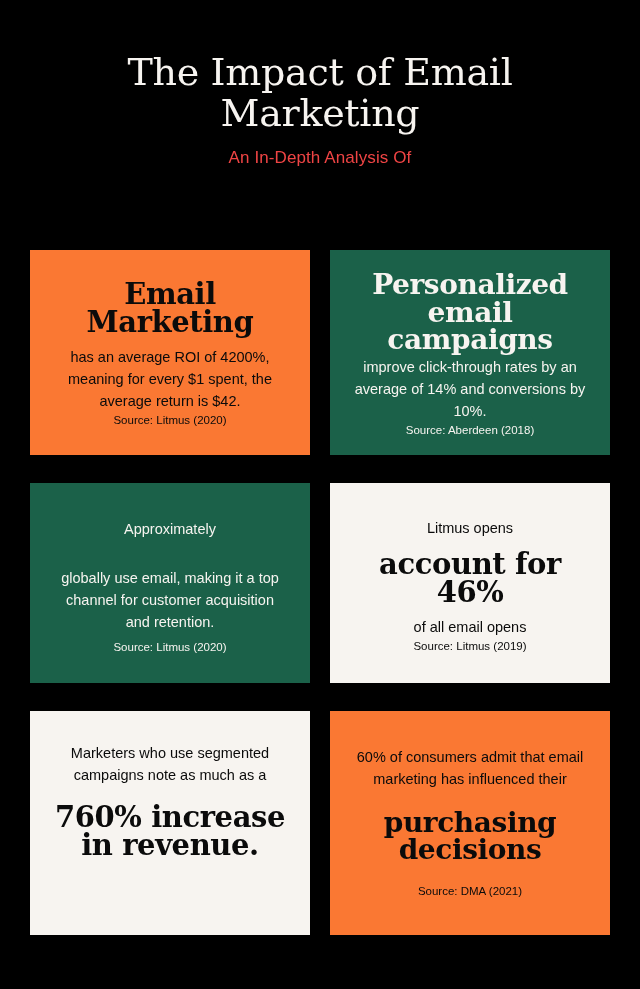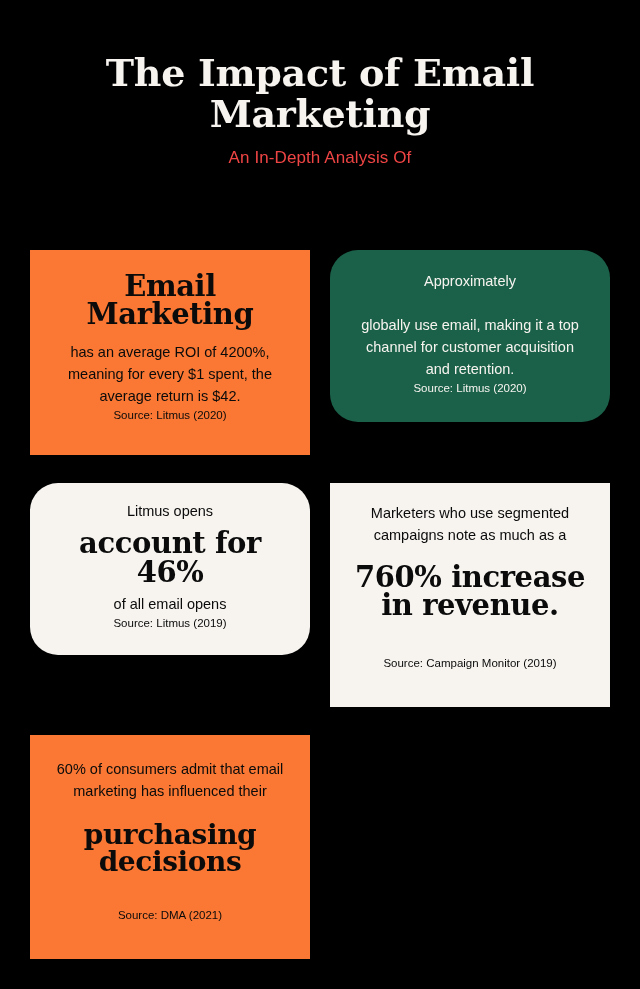--- a/index.html
+++ b/index.html
@@ -23,21 +23,21 @@
     box-sizing: border-box;
   }
 
   
   .header {
     padding-top: 52px;
     text-align: center;
   }
   .poster-title {
     font-family: "DejaVu Serif", "Liberation Serif", serif;
-    font-weight: bold;
+    font-weight: normal;
     font-size: 38px;
     line-height: 1.08;
     letter-spacing: -0.3px;
     color: #F7F4F0;
     margin: 0 auto;
     padding: 0 60px;
     max-width: 430px;
   }
   .poster-subtitle {
     font-family: "Liberation Sans", sans-serif;
@@ -55,29 +55,29 @@
     top: 250px;
     width: 580px;
     display: grid;
     grid-template-columns: 280px 280px;
     grid-column-gap: 20px;
     grid-row-gap: 28px;
   }
 
   .card {
     box-sizing: border-box;
-    padding: 8px 22px 16px 22px;
+    padding: 20px 22px 16px 22px;
     display: flex;
     flex-direction: column;
     align-items: center;
     justify-content: flex-start;
     text-align: center;
   }
   .card.h-205 { height: 205px; }
-  .card.h-216 { height: 172px; border-radius: 28px; }
+  .card.h-216 { height: 200px; }
   .card.h-215 { height: 224px; }
 
   .card.theme-orange { background: #FA7833; color: #0B0B0B; }
   .card.theme-green  { background: #1B6149; color: #F7F4F0; }
   .card.theme-cream  { background: #F7F4F0; color: #0B0B0B; }
 
   .card-lead {
     font-family: "Liberation Sans", sans-serif;
     font-size: 14.5px;
     line-height: 1.5;
@@ -133,20 +133,29 @@
     <div class="card theme-orange h-205">
       <div class="gap-16"></div>
       <h2 class="card-headline">Email Marketing</h2>
       <div class="gap-14"></div>
       <p class="card-body">has an average ROI of 4200%, meaning for every $1 spent, the average return is $42.</p>
       <div class="spacer-flex"></div>
       <p class="card-source">Source: Litmus (2020)</p>
       <div class="gap-18"></div>
     </div>
 
+    <div class="card theme-green h-205">
+      <div class="gap-10"></div>
+      <h2 class="card-headline sz-28">Personalized email campaigns</h2>
+      <div class="gap-14"></div>
+      <p class="card-body">improve click-through rates by an average of 14% and conversions by 10%.</p>
+      <div class="spacer-flex"></div>
+      <p class="card-source">Source: Aberdeen (2018)</p>
+      <div class="gap-10"></div>
+    </div>
 
     <div class="card theme-green h-216">
       <div class="gap-16"></div>
       <p class="card-lead">Approximately</p>
       <div class="gap-12"></div>
       <div class="gap-14"></div>
       <p class="card-body">globally use email, making it a top channel for customer acquisition and retention.</p>
       <div class="spacer-flex"></div>
       <p class="card-source">Source: Litmus (2020)</p>
       <div class="gap-12"></div>
@@ -163,21 +172,20 @@
       <p class="card-source">Source: Litmus (2019)</p>
       <div class="gap-18"></div>
     </div>
 
     <div class="card theme-cream h-215">
       <div class="gap-12"></div>
       <p class="card-lead">Marketers who use segmented campaigns note as much as a</p>
       <div class="gap-16"></div>
       <h2 class="card-headline">760% increase in revenue.</h2>
       <div class="spacer-flex"></div>
-      <p class="card-source">Source: Campaign Monitor (2019)</p>
       <div class="gap-20"></div>
     </div>
 
     <div class="card theme-orange h-215">
       <div class="gap-16"></div>
       <p class="card-lead">60% of consumers admit that email marketing has influenced their</p>
       <div class="gap-18"></div>
       <h2 class="card-headline sz-28">purchasing decisions</h2>
       <div class="spacer-flex"></div>
       <p class="card-source">Source: DMA (2021)</p>

